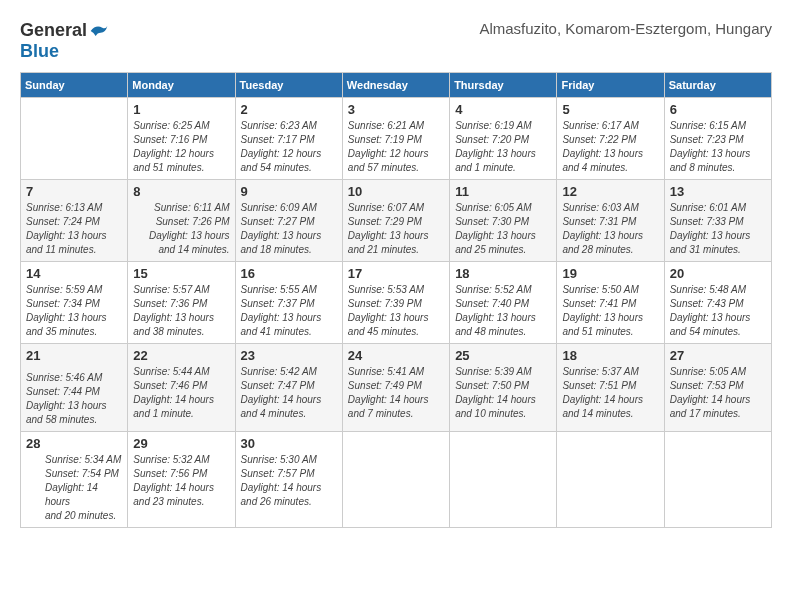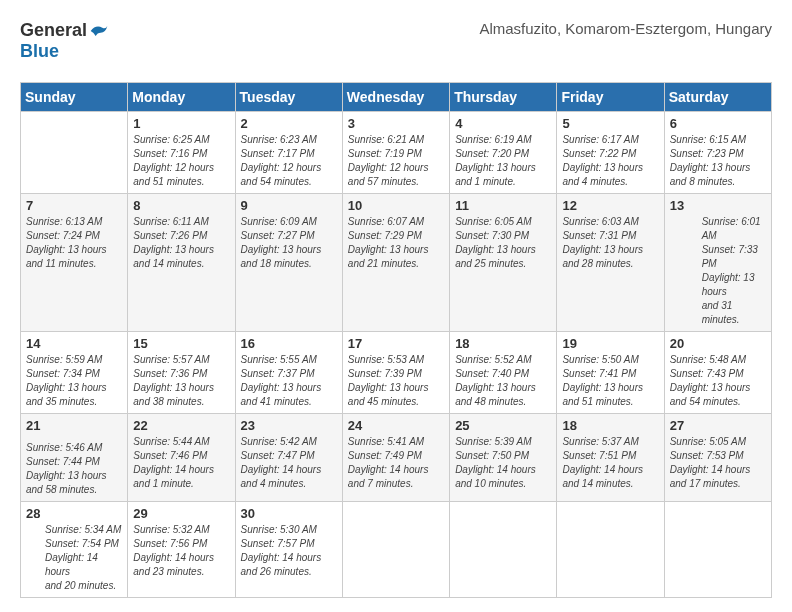--- a/index.html
+++ b/index.html
@@ -7,21 +7,21 @@
       font-family: Arial, sans-serif;
       background: #fff;
       width: 792px;
       min-height: 612px;
       padding: 20px;
     }
     .header {
       display: flex;
       justify-content: space-between;
       align-items: flex-start;
-      margin-bottom: 20px;
+      margin-bottom: 10px;
     }
     .logo {
       display: flex;
       flex-direction: column;
       align-items: flex-start;
     }
     .logo-text {
       display: flex;
       align-items: center;
     }
@@ -52,21 +52,21 @@
       font-size: 15px;
       color: #555;
     }
     table {
       width: 100%;
       border-collapse: collapse;
     }
     thead tr th {
       background-color: #2a6fad;
       color: #fff;
-      font-size: 14px;
+      font-size: 11px;
       font-weight: bold;
       padding: 6px 4px;
       text-align: left;
       border: 1px solid #ccc;
     }
     tbody tr td {
       border: 1px solid #ccc;
       vertical-align: top;
       padding: 4px 5px;
       font-size: 10.5px;
@@ -175,21 +175,21 @@
       <tr>
         <td>
           <div class="day-number">7</div>
           <div class="day-info" style="white-space: pre-line;">Sunrise: 6:13 AM
 Sunset: 7:24 PM
 Daylight: 13 hours
 and 11 minutes.</div>
         </td>
         <td>
           <div class="day-number">8</div>
-          <div class="day-info" style="white-space: pre-line;">Sunrise: 6:11 AM
+          <div class="day-info" style="white-space: pre-line; text-align: right;">Sunrise: 6:11 AM
 Sunset: 7:26 PM
 Daylight: 13 hours
 and 14 minutes.</div>
         </td>
         <td>
           <div class="day-number">9</div>
           <div class="day-info" style="white-space: pre-line;">Sunrise: 6:09 AM
 Sunset: 7:27 PM
 Daylight: 13 hours
 and 18 minutes.</div>
@@ -210,21 +210,21 @@
         </td>
         <td>
           <div class="day-number">12</div>
           <div class="day-info" style="white-space: pre-line;">Sunrise: 6:03 AM
 Sunset: 7:31 PM
 Daylight: 13 hours
 and 28 minutes.</div>
         </td>
         <td>
           <div class="day-number">13</div>
-          <div class="day-info" style="white-space: pre-line; margin-left: 32px;">Sunrise: 6:01 AM
+          <div class="day-info" style="white-space: pre-line;">Sunrise: 6:01 AM
 Sunset: 7:33 PM
 Daylight: 13 hours
 and 31 minutes.</div>
         </td>
       </tr>
       <tr>
         <td>
           <div class="day-number">14</div>
           <div class="day-info" style="white-space: pre-line;">Sunrise: 5:59 AM
 Sunset: 7:34 PM

